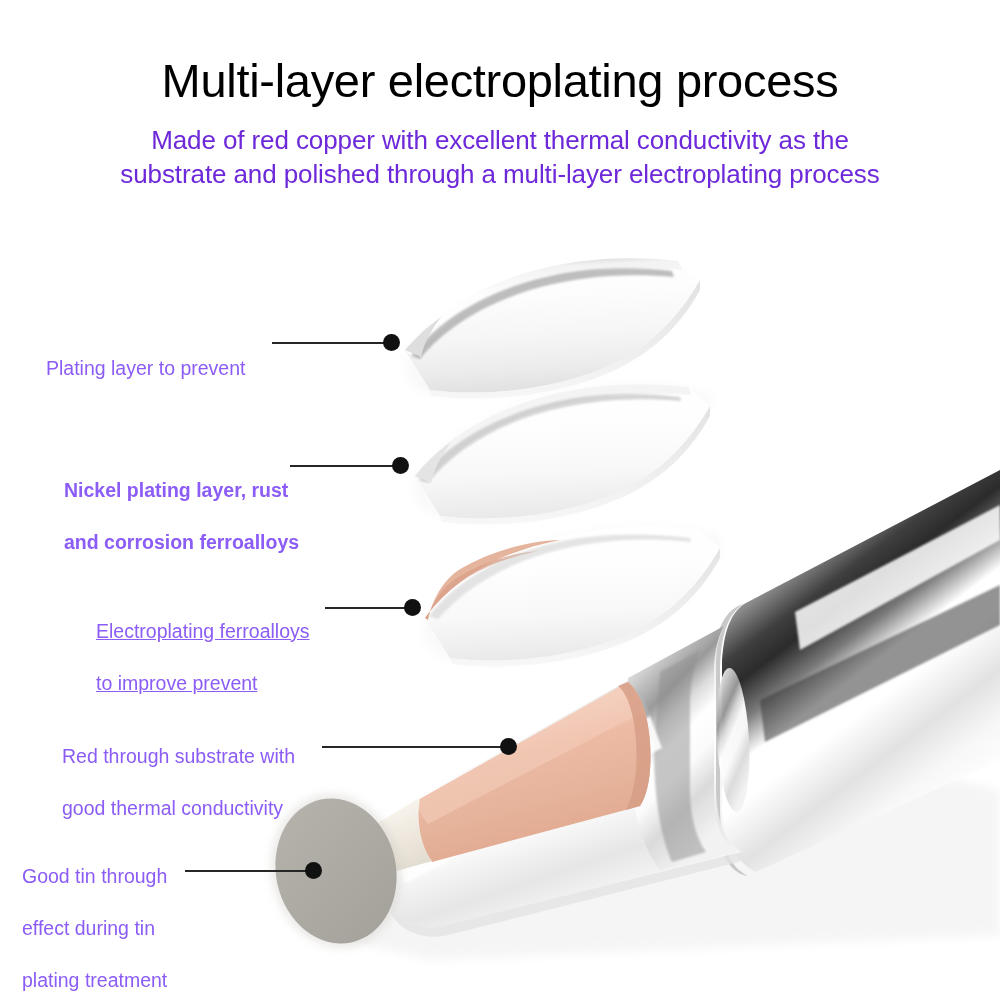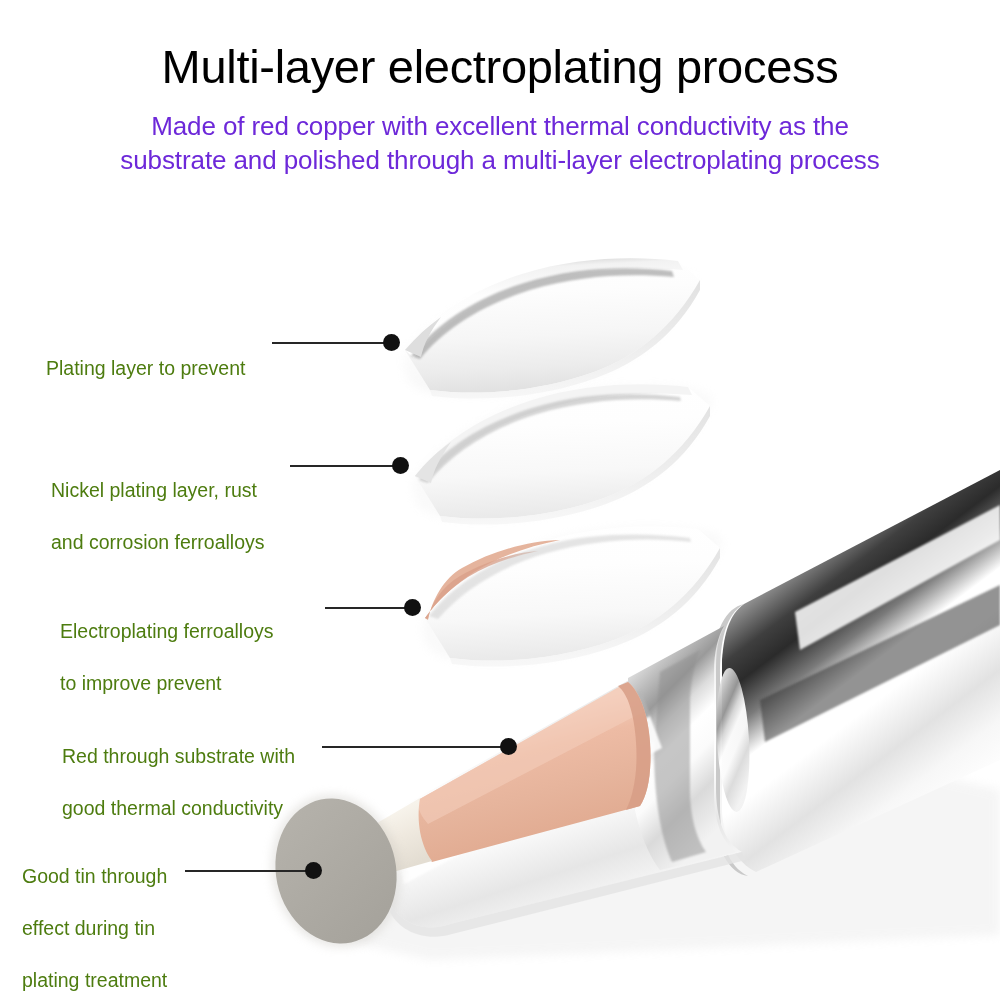--- a/index.html
+++ b/index.html
@@ -9,33 +9,33 @@
     font-family:"Liberation Sans","DejaVu Sans",sans-serif;
     color:#0a0a0a;
     -webkit-font-smoothing:antialiased;
   }
   #infographic{position:absolute;inset:0;width:1000px;height:1000px;}
 
   
   .header{position:absolute;left:0;top:0;width:1000px;text-align:center;}
   .title{
     font-size:47px;line-height:1.06;font-weight:400;letter-spacing:-0.3px;
-    margin:0;padding-top:42px;color:#000;
+    margin:0;padding-top:56px;color:#000;
   }
   .subtitle{
     font-size:26px;line-height:1.30;font-weight:400;color:#6d28d9;
     margin:0;padding-top:18px;letter-spacing:-0.1px;
   }
   .subtitle span{display:block;}
 
   
-  .callout{position:absolute;font-size:19.5px;line-height:1.33;color:#4d7c0f;white-space:pre-line;}
+  .callout{position:absolute;font-size:19.5px;line-height:1.33;color:#8b5cf6;white-space:pre-line;}
   .callout.c1{left:46px;  top:330px;}
-  .callout.c2{left:51px;  top:452px;}
-  .callout.c3{left:60px;  top:593px;}
+  .callout.c2{left:64px;  top:452px;font-weight:bold;}
+  .callout.c3{left:96px;  top:593px;text-decoration:underline;}
   .callout.c4{left:62px;  top:718px;}
   .callout.c5{left:22px;  top:838px;}
 
   
   .leader{position:absolute;height:2px;background:#262626;}
   .dot{position:absolute;width:17px;height:17px;border-radius:50%;background:#111;}
 
   .ld1{left:272px;top:342px;width:120px;}
   .dt1{left:383px;top:334px;}
   .ld2{left:290px;top:465px;width:112px;}

